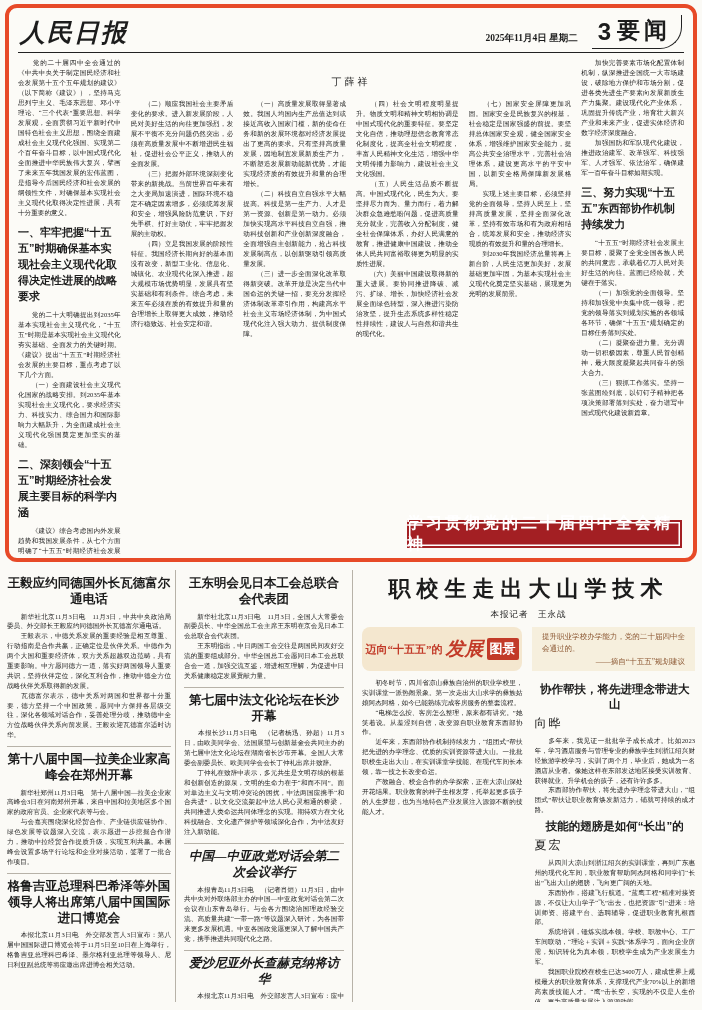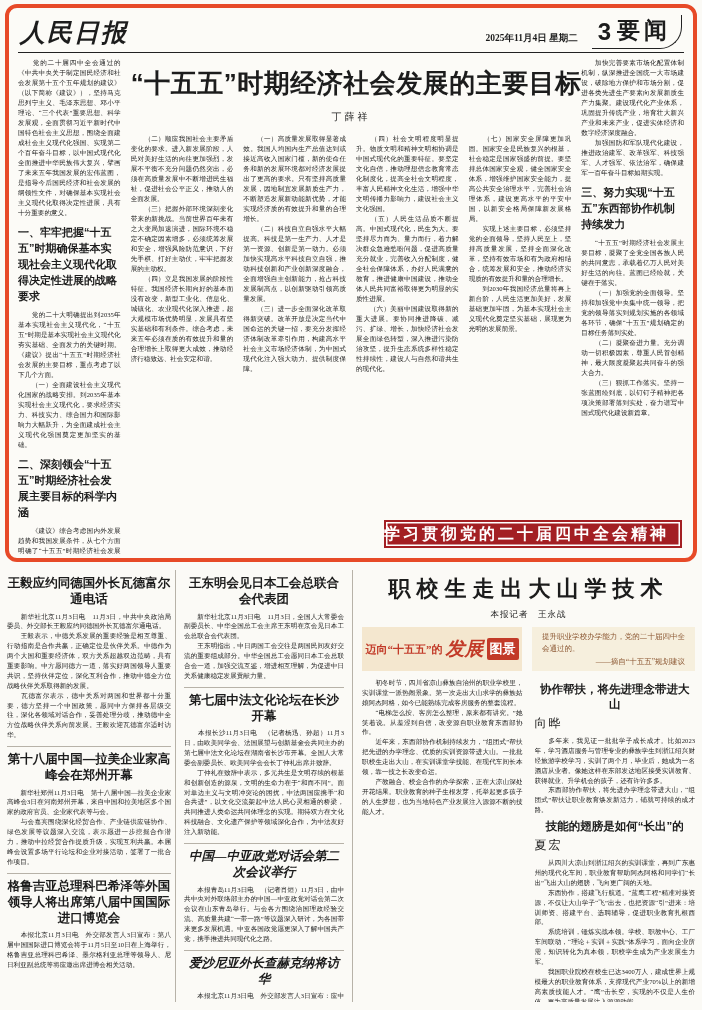--- a/index.html
+++ b/index.html
@@ -54,23 +54,23 @@
   .main-byline { font-size:10px; margin-top:9px; letter-spacing:3px; }
   .body-txt {
     font-size:6.6px; line-height:1.52; text-align:justify; white-space:pre-line;
     color:#222;
   }
   .sec-head {
     font-family:"Liberation Sans","DejaVu Sans",sans-serif;
     font-size:11px; font-weight:900; line-height:1.45; margin:7px 0 5px;
   }
   .banner {
-    position:absolute; right:11px; bottom:10px; width:298px; height:28px;
+    position:absolute; right:11px; bottom:10px; width:275px; height:28px;
     background:#a31f23; box-shadow:inset 0 0 0 2px #a31f23, inset 0 0 0 3.5px #fff;
-    display:flex; align-items:center; justify-content:flex-start;
+    display:flex; align-items:center; justify-content:flex-end;
   }
   .banner span {
     color:#fff; font-size:16px; font-weight:900; letter-spacing:3px;
     font-family:"Liberation Sans",sans-serif;
   }
   
   .bottom {
     display:grid; grid-template-columns:170px 178px 1fr;
     margin-top:8px; height:432px; overflow:hidden;
   }
@@ -86,21 +86,21 @@
   .art-body { font-size:6.6px; line-height:1.5; text-align:justify; white-space:pre-line; overflow:hidden; }
   .divider { border-top:1px solid #b7b2a8; margin:6px 0 4px; }
   
   .feat-title {
     font-size:22px; font-weight:900; text-align:center; letter-spacing:6px;
     font-family:"Liberation Serif",serif; margin-top:2px;
   }
   .feat-byline { text-align:center; font-size:8.5px; margin:5px 0 6px; letter-spacing:1px; }
   .feat-top { display:flex; gap:10px; height:44px; margin-bottom:7px; }
   .series-logo {
-    width:160px; background:#f4e7cf; border-radius:0; display:flex;
+    width:160px; background:#f4e7cf; border-radius:8px; display:flex;
     align-items:center; justify-content:center; gap:3px; padding:2px 4px; overflow:hidden;
   }
   .logo-prefix { color:#c23a28; font-size:11px; font-weight:bold; white-space:nowrap; }
   .logo-main { color:#c23a28; font-size:19px; font-weight:900; font-style:italic; white-space:nowrap; }
   .logo-suffix {
     background:#c23a28; color:#fff; font-size:13px; font-weight:bold;
     padding:2px 3px; border-radius:2px; white-space:nowrap;
   }
   .quote-box {
     flex:1; background:#f6efdd; padding:5px 10px; display:flex;
@@ -147,21 +147,20 @@
       <div class="tcol tc1">
         <p class="body-txt">　　党的二十届四中全会通过的《中共中央关于制定国民经济和社会发展第十五个五年规划的建议》（以下简称《建议》），坚持马克思列宁主义、毛泽东思想、邓小平理论、“三个代表”重要思想、科学发展观，全面贯彻习近平新时代中国特色社会主义思想，围绕全面建成社会主义现代化强国、实现第二个百年奋斗目标，以中国式现代化全面推进中华民族伟大复兴，擘画了未来五年我国发展的宏伟蓝图，是指导今后国民经济和社会发展的纲领性文件，对确保基本实现社会主义现代化取得决定性进展，具有十分重要的意义。</p>
         <h3 class="sec-head">一、牢牢把握“十五五”时期确保基本实现社会主义现代化取得决定性进展的战略要求</h3>
         <p class="body-txt">　　党的二十大明确提出到2035年基本实现社会主义现代化，“十五五”时期是基本实现社会主义现代化夯实基础、全面发力的关键时期。《建议》提出“十五五”时期经济社会发展的主要目标，重点考虑了以下几个方面。
 　　（一）全面建设社会主义现代化国家的战略安排。到2035年基本实现社会主义现代化，要求经济实力、科技实力、综合国力和国际影响力大幅跃升，为全面建成社会主义现代化强国奠定更加坚实的基础。</p>
         <h3 class="sec-head">二、深刻领会“十五五”时期经济社会发展主要目标的科学内涵</h3>
         <p class="body-txt">　　《建议》综合考虑国内外发展趋势和我国发展条件，从七个方面明确了“十五五”时期经济社会发展的主要目标，需要从整体上理解和把握。</p>
       </div>
 
       <div class="headline-block">
-        <div class="main-title">“十五五”时期经济社会发展的主要目标</div>
         <div class="main-byline">丁薛祥</div>
       </div>
 
       <div class="tcol tc2">
         <p class="body-txt">　　（二）顺应我国社会主要矛盾变化的要求。进入新发展阶段，人民对美好生活的向往更加强烈，发展不平衡不充分问题仍然突出，必须在高质量发展中不断增进民生福祉，促进社会公平正义，推动人的全面发展。
 　　（三）把握外部环境深刻变化带来的新挑战。当前世界百年未有之大变局加速演进，国际环境不稳定不确定因素增多，必须统筹发展和安全，增强风险防范意识，下好先手棋、打好主动仗，牢牢把握发展的主动权。
 　　（四）立足我国发展的阶段性特征。我国经济长期向好的基本面没有改变，新型工业化、信息化、城镇化、农业现代化深入推进，超大规模市场优势明显，发展具有坚实基础和有利条件。综合考虑，未来五年必须在质的有效提升和量的合理增长上取得更大成效，推动经济行稳致远、社会安定和谐。</p>
       </div>
       <div class="tcol tc3">
         <p class="body-txt">　　（一）高质量发展取得显著成效。我国人均国内生产总值达到或接近高收入国家门槛，新的使命任务和新的发展环境都对经济发展提出了更高的要求。只有坚持高质量发展，因地制宜发展新质生产力，不断塑造发展新动能新优势，才能实现经济质的有效提升和量的合理增长。

